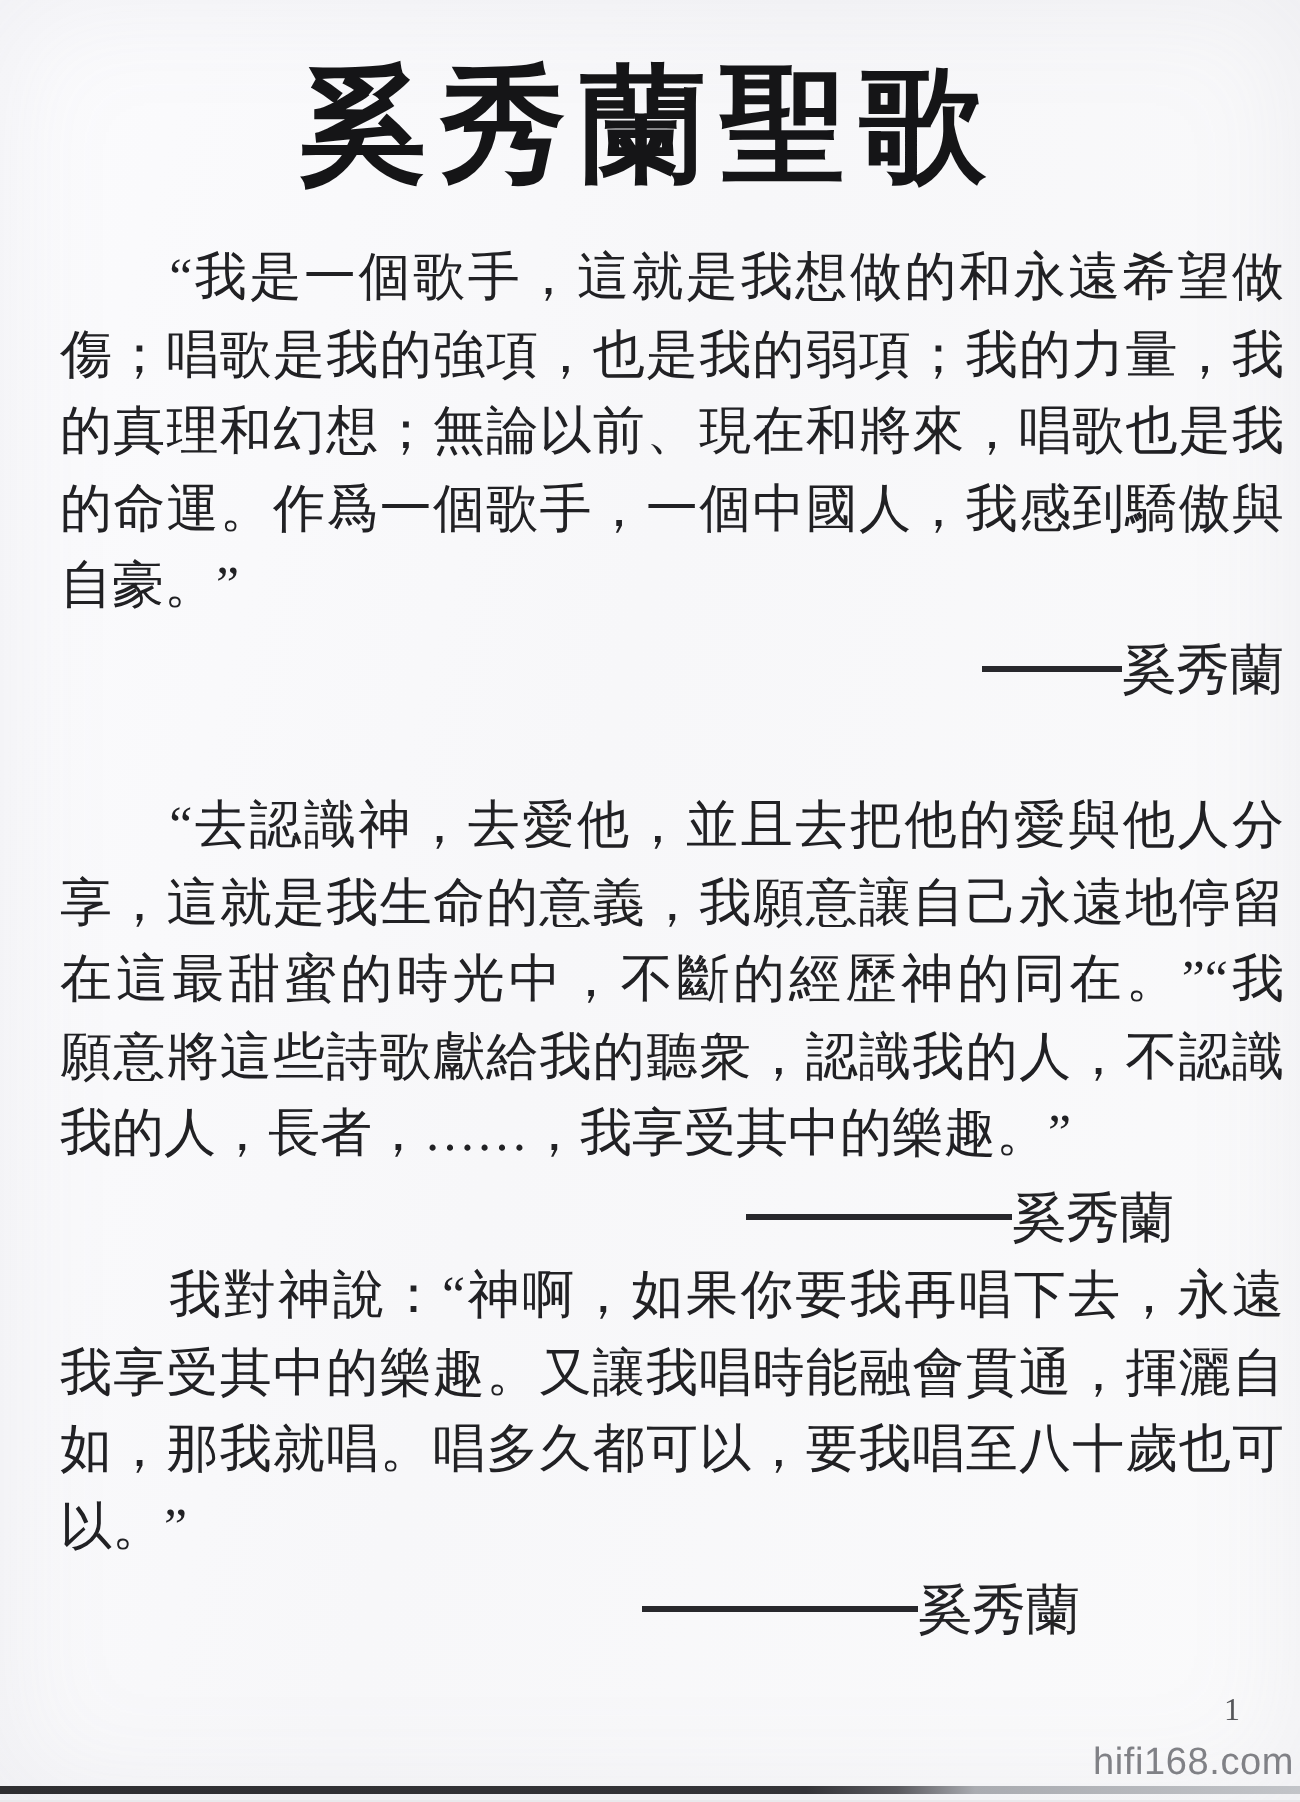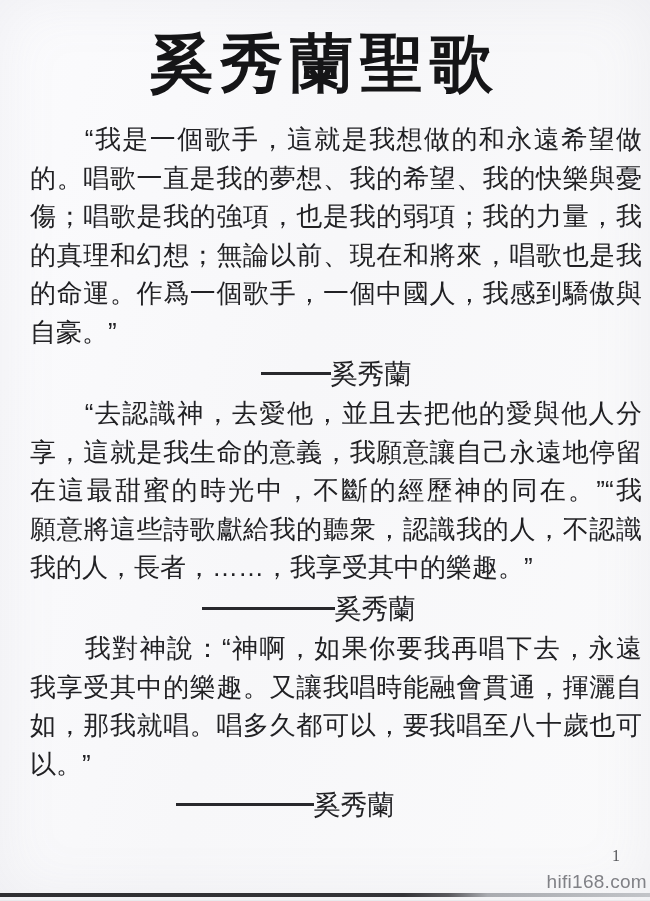--- a/index.html
+++ b/index.html
@@ -23,42 +23,42 @@
     font-weight: 900;
     font-size: 63px;
     line-height: 86px;
     letter-spacing: 7px;
     color: #151517;
   }
   .section {
     position: absolute;
     left: 30px;
     width: 612px;
-    font-family: Liberation Sans, sans-serif;
+    font-family: Liberation Serif, serif;
     font-size: 26px;
     line-height: 38.6px;
     color: #212124;
   }
   .sec1 { top: 120px; }
   .sec2 { top: 394px; }
   .sec3 { top: 629px; }
   .tline {
     text-align: justify;
     text-align-last: justify;
     height: 38.6px;
     overflow: hidden;
     white-space: nowrap;
   }
   .tline.short {
     text-align: right;
     text-align-last: left;
   }
   .attribution {
     margin-top: 3px;
-    text-align: center;
+    text-align: right;
     font-size: 27px;
     line-height: 38px;
     color: #232326;
     white-space: nowrap;
   }
   .sec2 .attribution { padding-right: 55px; }
   .sec3 .attribution { padding-right: 102px; }
   .attr-dash {
     display: inline-block;
     height: 3px;
@@ -98,21 +98,20 @@
 </style>
 </head>
 <body>
 
 <div class="page">
 
   <div class="title">奚秀蘭聖歌</div>
 
   <div class="section sec1">
     <div class="tline">　　“我是一個歌手，這就是我想做的和永遠希望做</div>
-    <div class="tline">的。唱歌一直是我的夢想、我的希望、我的快樂與憂</div>
     <div class="tline">傷；唱歌是我的強項，也是我的弱項；我的力量，我</div>
     <div class="tline">的真理和幻想；無論以前、現在和將來，唱歌也是我</div>
     <div class="tline">的命運。作爲一個歌手，一個中國人，我感到驕傲與</div>
     <div class="tline short">自豪。”</div>
     <div class="attribution"><span class="attr-dash"></span><span>奚秀蘭</span></div>
   </div>
 
   <div class="section sec2">
     <div class="tline">　　“去認識神，去愛他，並且去把他的愛與他人分</div>
     <div class="tline">享，這就是我生命的意義，我願意讓自己永遠地停留</div>

